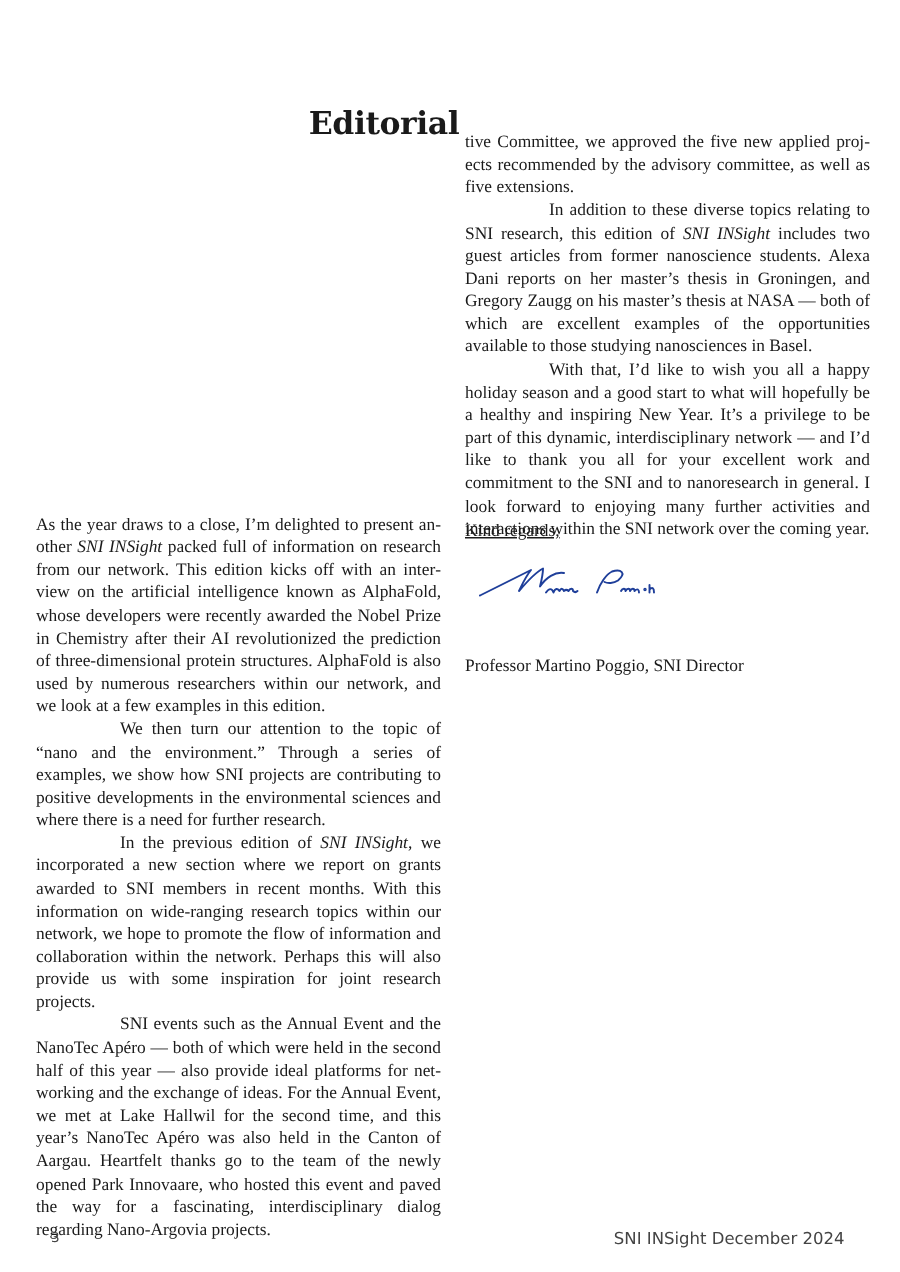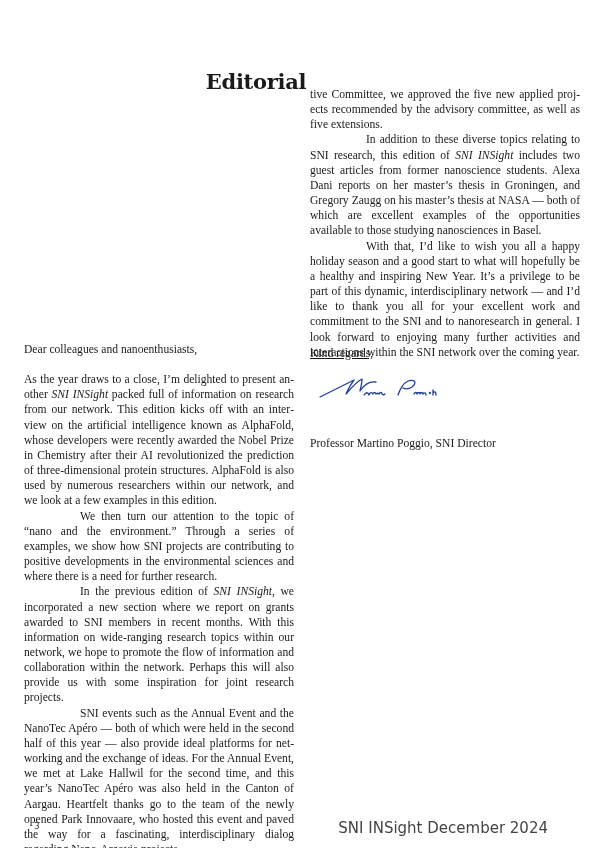--- a/index.html
+++ b/index.html
@@ -11,36 +11,35 @@
          font-size: 11.6px; line-height: 15.15px; text-align: justify; hyphens: manual; }
   .col p { margin: 0; }
   .indent { text-indent: 56px; }
   .left { left: 24px; top: 342px; }
   .right { left: 310px; top: 87px; }
   .greet { margin-bottom: 15px !important; }
   .closing { position: absolute; left: 310px; top: 347px; font-family: "Liberation Serif", serif; font-size: 11.6px; text-decoration: underline; }
   .sig { position: absolute; left: 318px; top: 373px; width: 125px; height: 30px; }
   .signer { position: absolute; left: 310px; top: 437px; font-family: Liberation Serif, serif; font-size: 11.6px; }
   .footer-left { position: absolute; left: 34px; top: 821px; font-family: "DejaVu Sans", sans-serif; font-size: 9px; color: #444; }
-  .footer-right { position: absolute; right: 52px; top: 819px; font-family: "DejaVu Sans", sans-serif; font-size: 15px; color: #444; }
+  .footer-right { position: absolute; right: 37px; top: 819px; font-family: "DejaVu Sans", sans-serif; font-size: 11px; color: #444; }
   i { }
 </style>
 </head>
 <body>
 
 <div class="title">Editorial</div>
 
 <div class="col right">
   <p><span>tive Committee, we approved the five new applied proj­ects recommended by the advisory committee, as well as five extensions.</span></p>
   <p class="indent"><span>In addition to these diverse topics relating to SNI research, this edition of </span><i>SNI INSight</i><span> includes two guest articles from former nanoscience students. Alexa Dani reports on her master’s thesis in Groningen, and Gregory Zaugg on his master’s thesis at NASA — both of which are excellent examples of the opportunities available to those studying nanosciences in Basel.</span></p>
   <p class="indent"><span>With that, I’d like to wish you all a happy holiday season and a good start to what will hopefully be a healthy and inspiring New Year. It’s a privilege to be part of this dy­namic, interdisciplinary network — and I’d like to thank you all for your excellent work and commitment to the SNI and to nanoresearch in general. I look forward to en­joying many further activities and interactions within the SNI network over the coming year.</span></p>
 </div>
 
 <div class="col left">
-  <p class="greet">Dear colleagues and nanoenthusiasts,</p>
   <p><span>As the year draws to a close, I’m delighted to present an­other </span><i>SNI INSight</i><span> packed full of information on research from our network. This edition kicks off with an inter­view on the artificial intelligence known as AlphaFold, whose developers were recently awarded the Nobel Prize in Chemistry after their AI revolutionized the prediction of three-dimensional protein structures. AlphaFold is also used by numerous researchers within our network, and we look at a few examples in this edition.</span></p>
   <p class="indent"><span>We then turn our attention to the topic of “nano and the environment.” Through a series of examples, we show how SNI projects are contributing to positive devel­opments in the environmental sciences and where there is a need for further research.</span></p>
   <p class="indent"><span>In the previous edition of </span><i>SNI INSight</i><span>, we incor­porated a new section where we report on grants awarded to SNI members in recent months. With this information on wide-ranging research topics within our network, we hope to promote the flow of information and collabora­tion within the network. Perhaps this will also provide us with some inspiration for joint research projects.</span></p>
   <p class="indent"><span>SNI events such as the Annual Event and the NanoTec Apéro — both of which were held in the second half of this year — also provide ideal platforms for net­working and the exchange of ideas. For the Annual Event, we met at Lake Hallwil for the second time, and this year’s NanoTec Apéro was also held in the Canton of Aargau. Heartfelt thanks go to the team of the newly opened Park Innovaare, who hosted this event and paved the way for a fascinating, interdisciplinary dialog regarding Nano-Argo­via projects.</span></p>
 
 </div>
 
 <div class="closing">Kind regards,</div>
 
 <svg class="sig" viewBox="0 0 125 30" aria-hidden="true">

